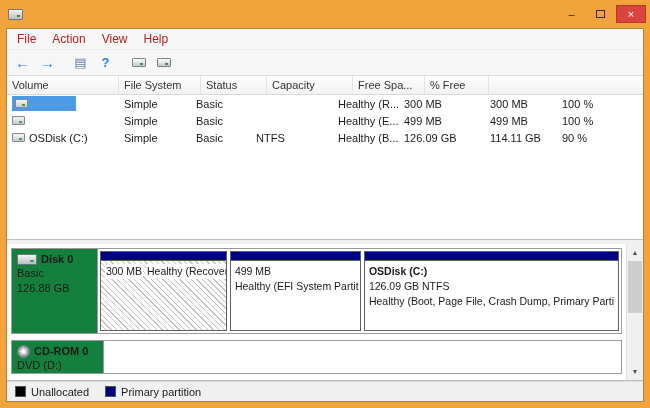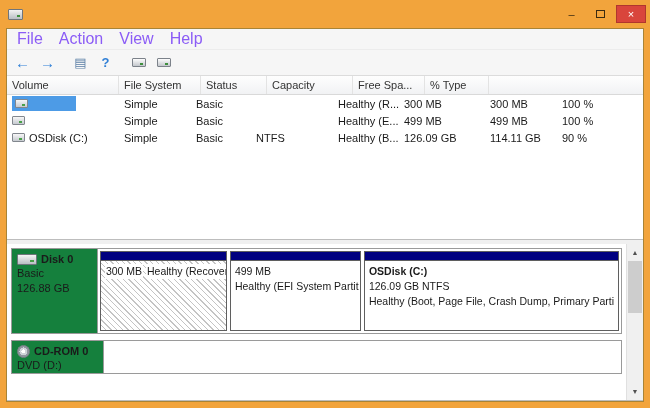--- a/index.html
+++ b/index.html
@@ -19,21 +19,21 @@
   .win-btn { width:27px; height:18px; display:flex; align-items:center; justify-content:center;
              font-size:11px; color:#3a2a10; cursor:default; }
   .max-glyph { width:9px; height:8px; border:1px solid #3a2a10; background:transparent; }
   .win-btn.close { background:var(--close,#d9453c); color:#fff; border:1px solid #b0362e; width:30px; }
 
   
   .client { position:absolute; left:6px; top:28px; width:638px; height:374px;
             background:#f0f0f0; border:1px solid #a98436; display:flex; flex-direction:column; }
 
   .menubar { height:21px; background:#f6f6f6; display:flex; align-items:center; padding-left:2px; border-bottom:1px solid #ececec; }
-  .menu-item { padding:3px 8px; font-size:16px; color:#8b5cf6; }
+  .menu-item { padding:3px 8px; font-size:12px; color:#b91c1c; }
 
   .toolbar { height:26px; background:#f6f6f6; display:flex; align-items:center; gap:2px; padding-left:4px;
              border-bottom:1px solid #dcdcdc; }
   .tb-btn { width:23px; height:21px; display:flex; align-items:center; justify-content:center; }
   .arrow { color:#2f7fd6; font-size:15px; font-weight:bold; line-height:1; }
   .tree-glyph { color:#5b7fa6; font-size:13px; line-height:1; }
   .help-glyph { color:#2f7fd6; font-size:13px; font-weight:bold; line-height:1; }
   .tb-sep { width:6px; }
   .mini-drive { width:14px; height:9px; background:linear-gradient(#fdfdfd,#c3c7cc); border:1px solid #7c828a; border-radius:1px; position:relative; }
   .mini-drive::after { content:""; position:absolute; right:2px; bottom:1px; width:3px; height:2px; background:#3f8f3f; }
@@ -137,21 +137,21 @@
         </span>
     </div>
 
     <div class="top-pane">
       <div class="vt-header">
         <span class="vt-h c0">Volume</span>
         <span class="vt-h c3">File System</span>
         <span class="vt-h c4">Status</span>
         <span class="vt-h c5">Capacity</span>
         <span class="vt-h c6">Free Spa...</span>
-        <span class="vt-h c7">% Type</span>
+        <span class="vt-h c7">% Free</span>
         <span class="vt-h cfill"></span>
       </div>
 
       <div class="vt-row">
         <span class="vt-c c0">
           <span class="sel-wrap">
             <span class="drive-ico"></span>
             <span></span>
           </span>
         </span>
@@ -245,15 +245,25 @@
 
       <div class="vscroll">
         <span class="sb-btn">▲</span>
         <span class="sb-track">
           <span class="sb-thumb"></span>
         </span>
         <span class="sb-btn">▼</span>
       </div>
     </div>
 
+    <div class="legend">
+      <span class="legend-item">
+        <span class="sw sw-unalloc"></span>
+        <span>Unallocated</span>
+      </span>
+      <span class="legend-item">
+        <span class="sw sw-primary"></span>
+        <span>Primary partition</span>
+      </span>
+    </div>
 
   </div>
 </div>
 
 </body></html>

